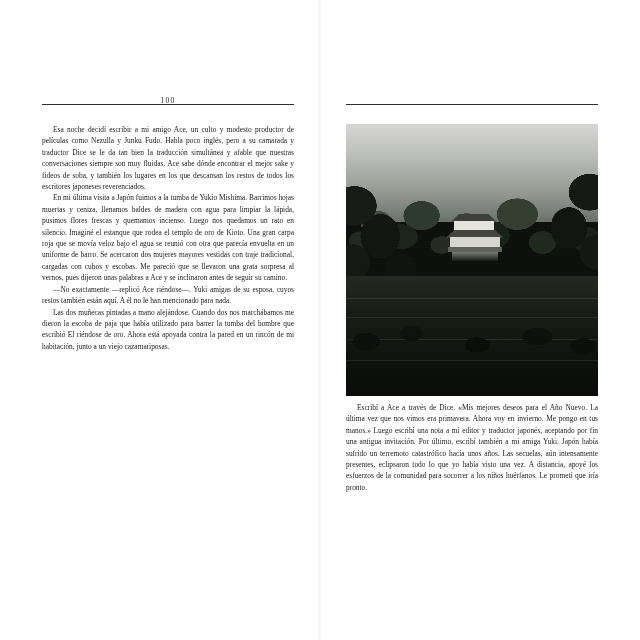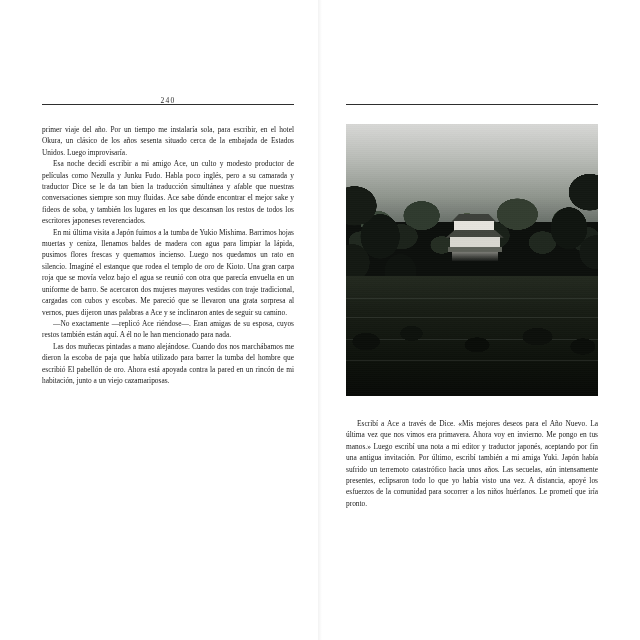--- a/index.html
+++ b/index.html
@@ -60,21 +60,21 @@
     position: absolute;
     top: 124px;
     font-size: 7.4px;
     line-height: 11.4px;
     text-align: justify;
     text-justify: inter-word;
     color: #1a1a1a;
     hyphens: auto;
   }
   .page-left .textblock { left: 42px; right: 26px; }
-  .page-right .textblock { left: 26px; right: 42px; top: 418px; }
+  .page-right .textblock { left: 26px; right: 42px; top: 402px; }
 
   .textblock p {
     margin: 0;
     text-indent: 11px;
   }
   .textblock p.noindent {
     text-indent: 0;
   }
   .it { }
 
@@ -193,28 +193,27 @@
     height: 640px;
     background: linear-gradient(to right, rgba(0,0,0,0.05), rgba(0,0,0,0.0));
   }
 </style>
 </head>
 <body>
 
 <div class="spread">
 
   <div class="page page-left">
-    <div class="folio">240</div>
+    <div class="folio">100</div>
     <div class="rule"></div>
     <div class="textblock">
-      <p class="noindent">primer viaje del año. Por un tiempo me instalaría sola, para escribir, en el hotel Okura, un clásico de los años sesenta situado cerca de la embajada de Estados Unidos. Luego improvisaría.</p>
       <p>Esa noche decidí escribir a mi amigo Ace, un culto y modesto productor de películas como <span class="it">Nezulla</span> y <span class="it">Junku Fudo</span>. Habla poco inglés, pero a su camarada y traductor Dice se le da tan bien la traducción simultánea y afable que nuestras conversaciones siempre son muy fluidas. Ace sabe dónde encontrar el mejor sake y fideos de <span class="it">soba</span>, y también los lugares en los que descansan los restos de todos los escritores japoneses reverenciados.</p>
       <p>En mi última visita a Japón fuimos a la tumba de Yukio Mishima. Barrimos hojas muertas y ceniza, llenamos baldes de madera con agua para limpiar la lápida, pusimos flores frescas y quemamos incienso. Luego nos quedamos un rato en silencio. Imaginé el estanque que rodea el templo de oro de Kioto. Una gran carpa roja que se movía veloz bajo el agua se reunió con otra que parecía envuelta en un uniforme de barro. Se acercaron dos mujeres mayores vestidas con traje tradicional, cargadas con cubos y escobas. Me pareció que se llevaron una grata sorpresa al vernos, pues dijeron unas palabras a Ace y se inclinaron antes de seguir su camino.</p>
-      <p>—No exactamente —replicó Ace riéndose—. Eran amigas de su esposa, cuyos restos también están aquí. A él no le han mencionado para nada.</p>
-      <p>Las dos muñecas pintadas a mano alejándose. Cuando dos nos marchábamos me dieron la escoba de paja que había utilizado para barrer la tumba del hombre que escribió <span class="it">El pabellón de oro</span>. Ahora está apoyada contra la pared en un rincón de mi habitación, junto a un viejo cazamariposas.</p>
+      <p>—No exactamente —replicó Ace riéndose—. Yuki amigas de su esposa, cuyos restos también están aquí. A él no le han mencionado para nada.</p>
+      <p>Las dos muñecas pintadas a mano alejándose. Cuando dos nos marchábamos me dieron la escoba de paja que había utilizado para barrer la tumba del hombre que escribió <span class="it">El riéndose de oro</span>. Ahora está apoyada contra la pared en un rincón de mi habitación, junto a un viejo cazamariposas.</p>
     </div>
   </div>
 
   <div class="page page-right">
     <div class="rule"></div>
 
     <div class="photo">
       <div class="sky"></div>
       <div class="treeline-back"></div>
       <div class="treeline-mid"></div>

